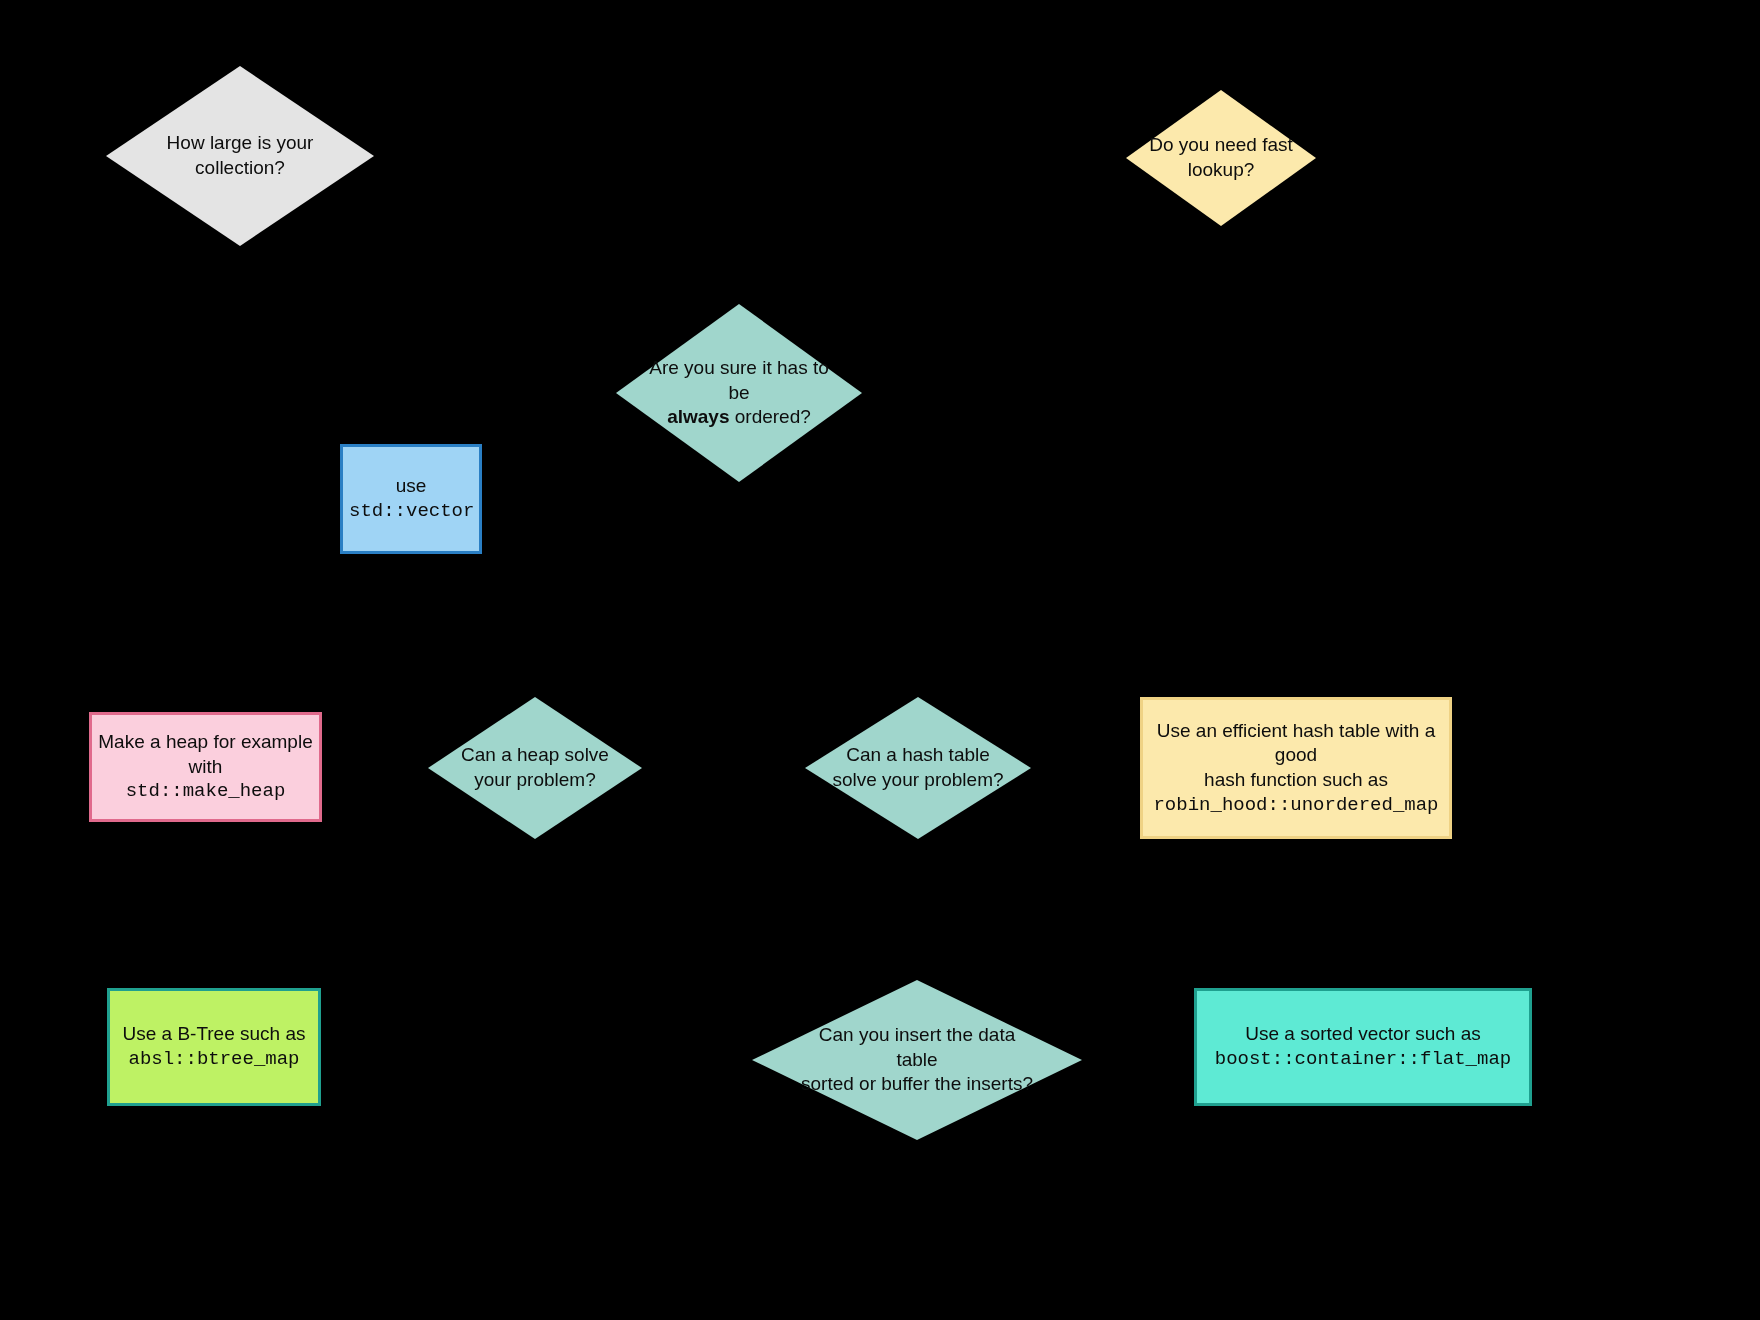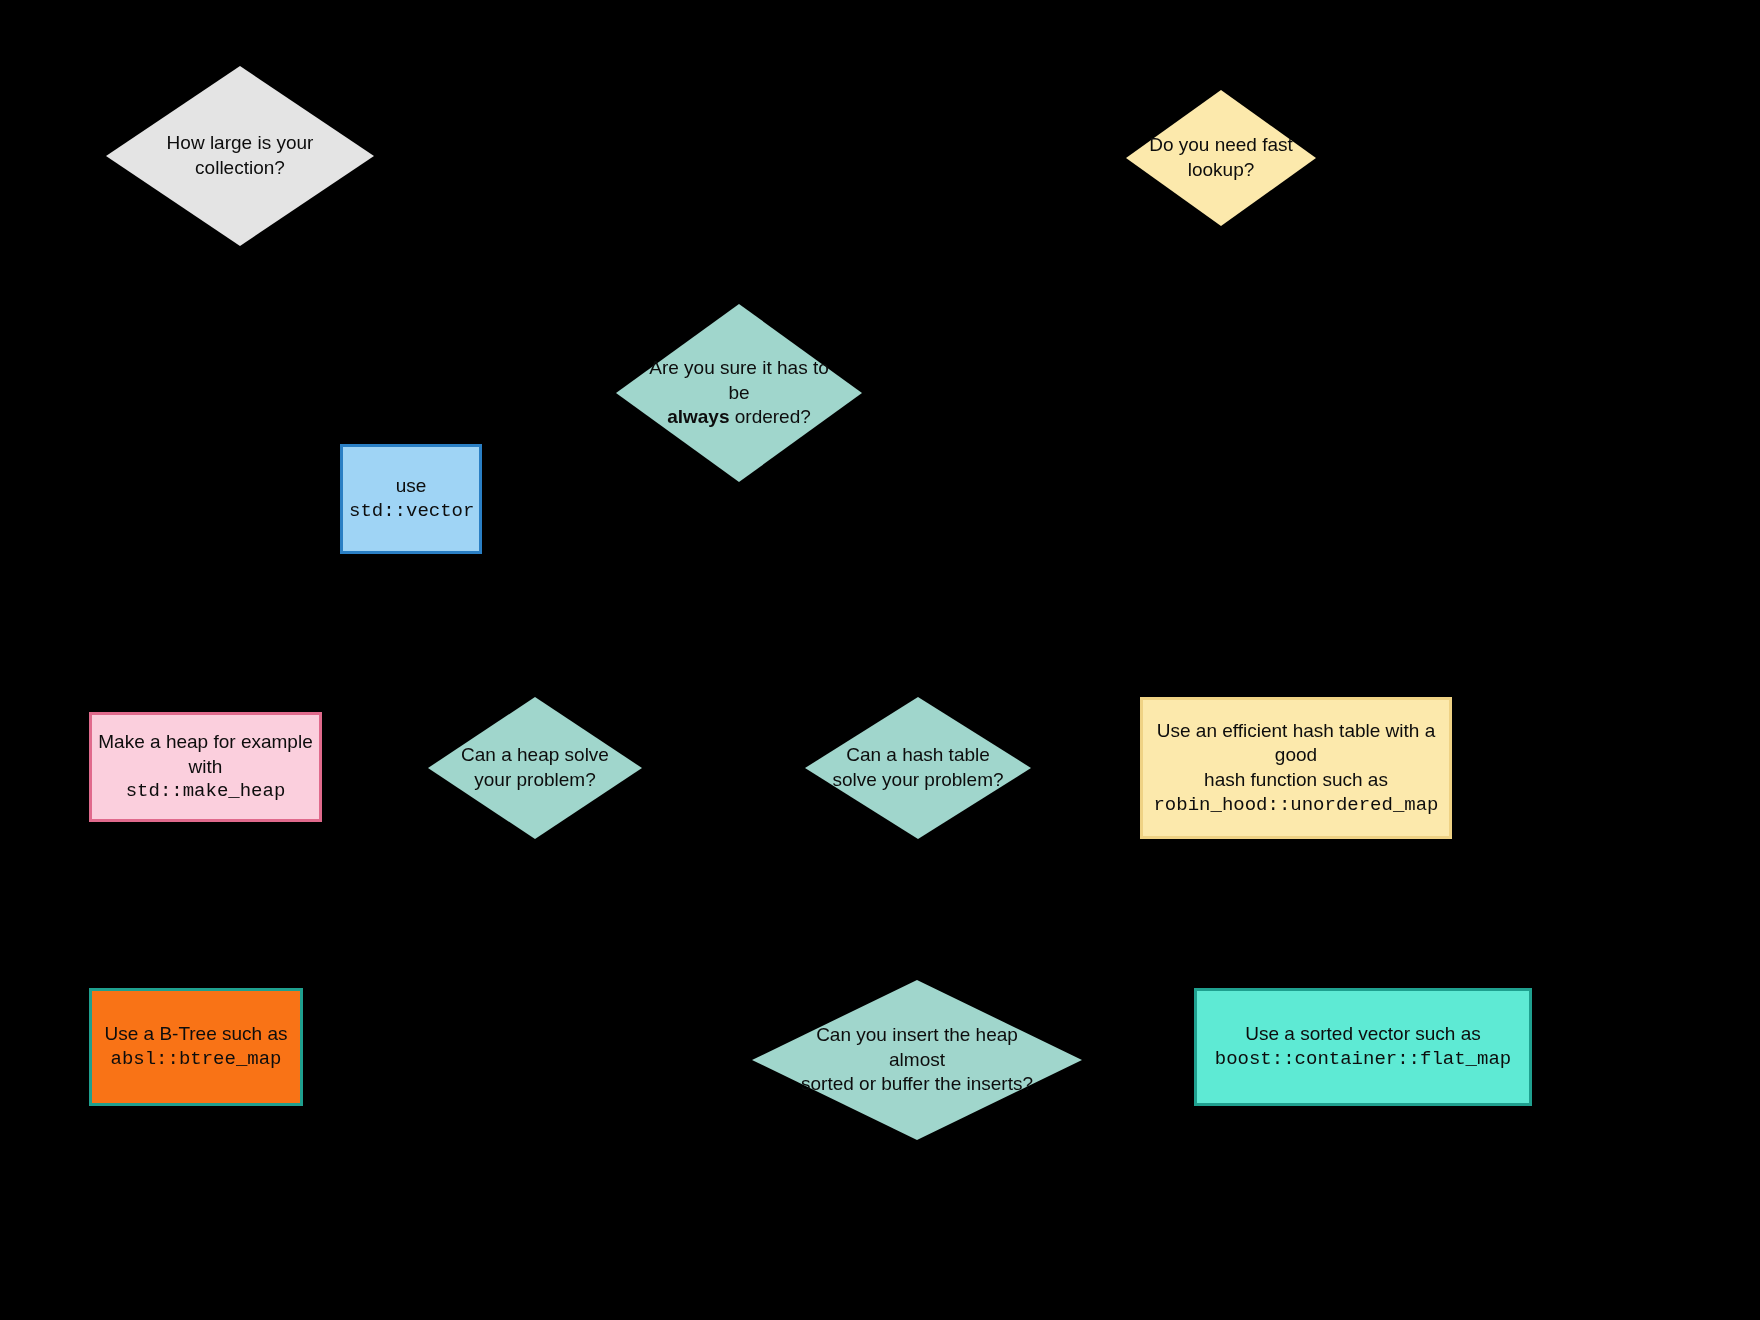--- a/index.html
+++ b/index.html
@@ -126,31 +126,31 @@
   </div>
 
   <div class="node rect" style="left:1140px; top:697px; width:312px; height:142px; background:#fce9ac; border-color:#efd284;">
     <div class="inner">
       <span class="line">Use an efficient hash table with a good</span>
       <span class="line">hash function such as</span>
       <span class="line mono">robin_hood::unordered_map</span>
     </div>
   </div>
 
-  <div class="node rect" style="left:89px; top:988px; width:214px; height:118px; background:#f97316; border-color:#1fa08f;">
+  <div class="node rect" style="left:107px; top:988px; width:214px; height:118px; background:#bef264; border-color:#1fa08f;">
     <div class="inner">
       <span class="line">Use a B-Tree such as</span>
       <span class="line mono">absl::btree_map</span>
     </div>
   </div>
 
   <div class="diamond" style="left:752px; top:980px; width:330px; height:160px;">
     <div class="shape" style="background:#a0d6cc;"></div>
     <div class="label" style="width:72%;">
-      <span class="line">Can you insert the heap almost</span>
+      <span class="line">Can you insert the data table</span>
       <span class="line">sorted or buffer the inserts?</span>
     </div>
   </div>
 
   <div class="node rect" style="left:1194px; top:988px; width:338px; height:118px; background:#5eead4; border-color:#1fa08f;">
     <div class="inner">
       <span class="line">Use a sorted vector such as</span>
       <span class="line mono">boost::container::flat_map</span>
     </div>
   </div>

